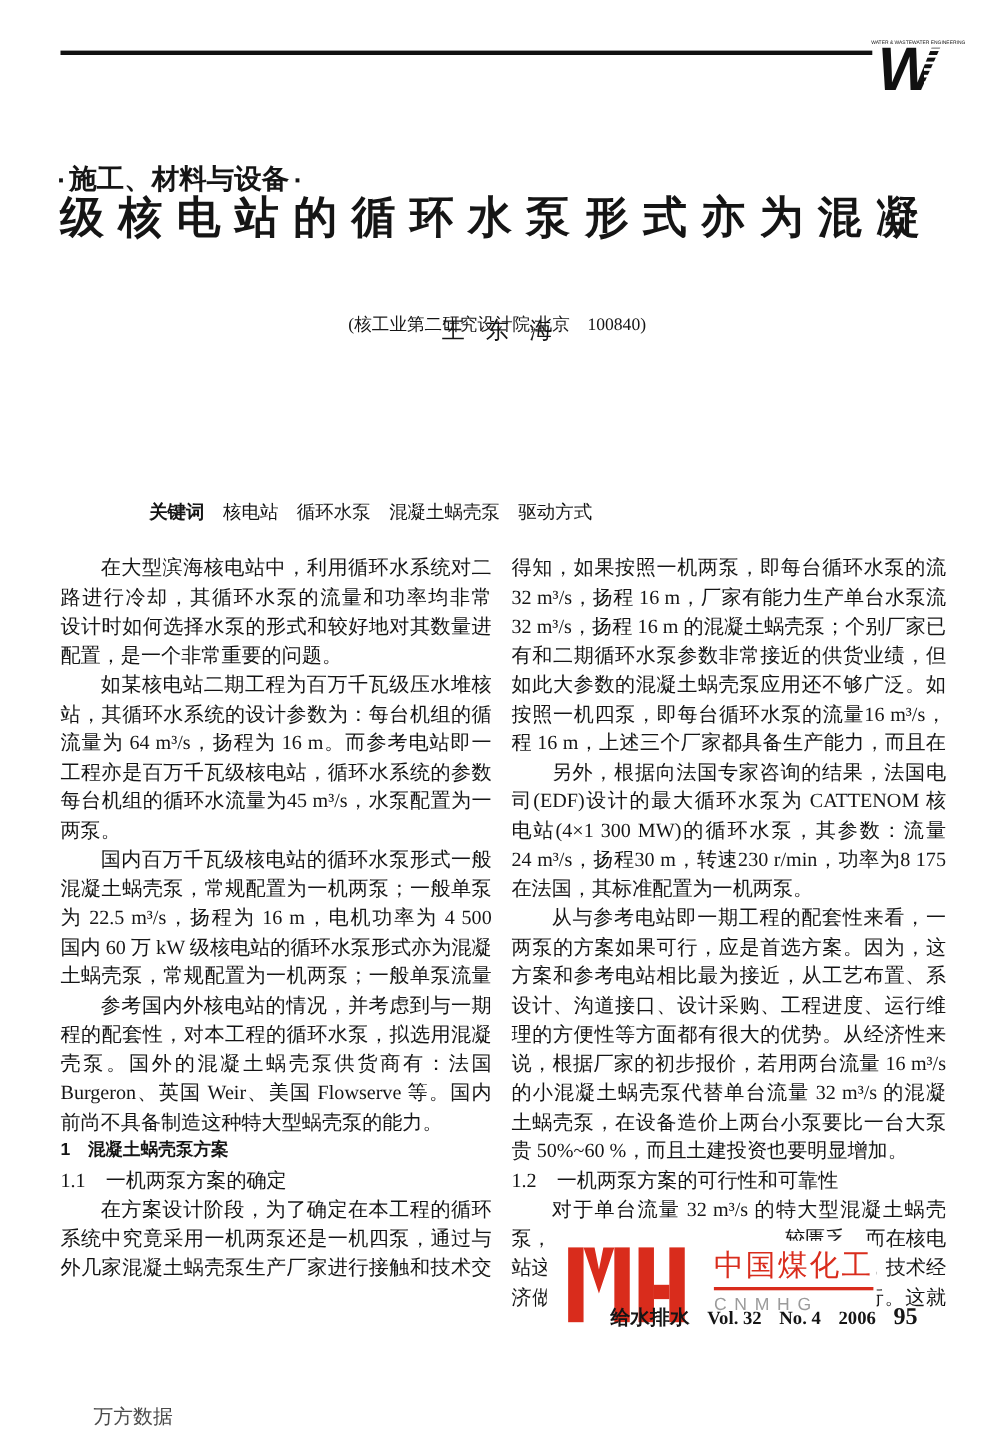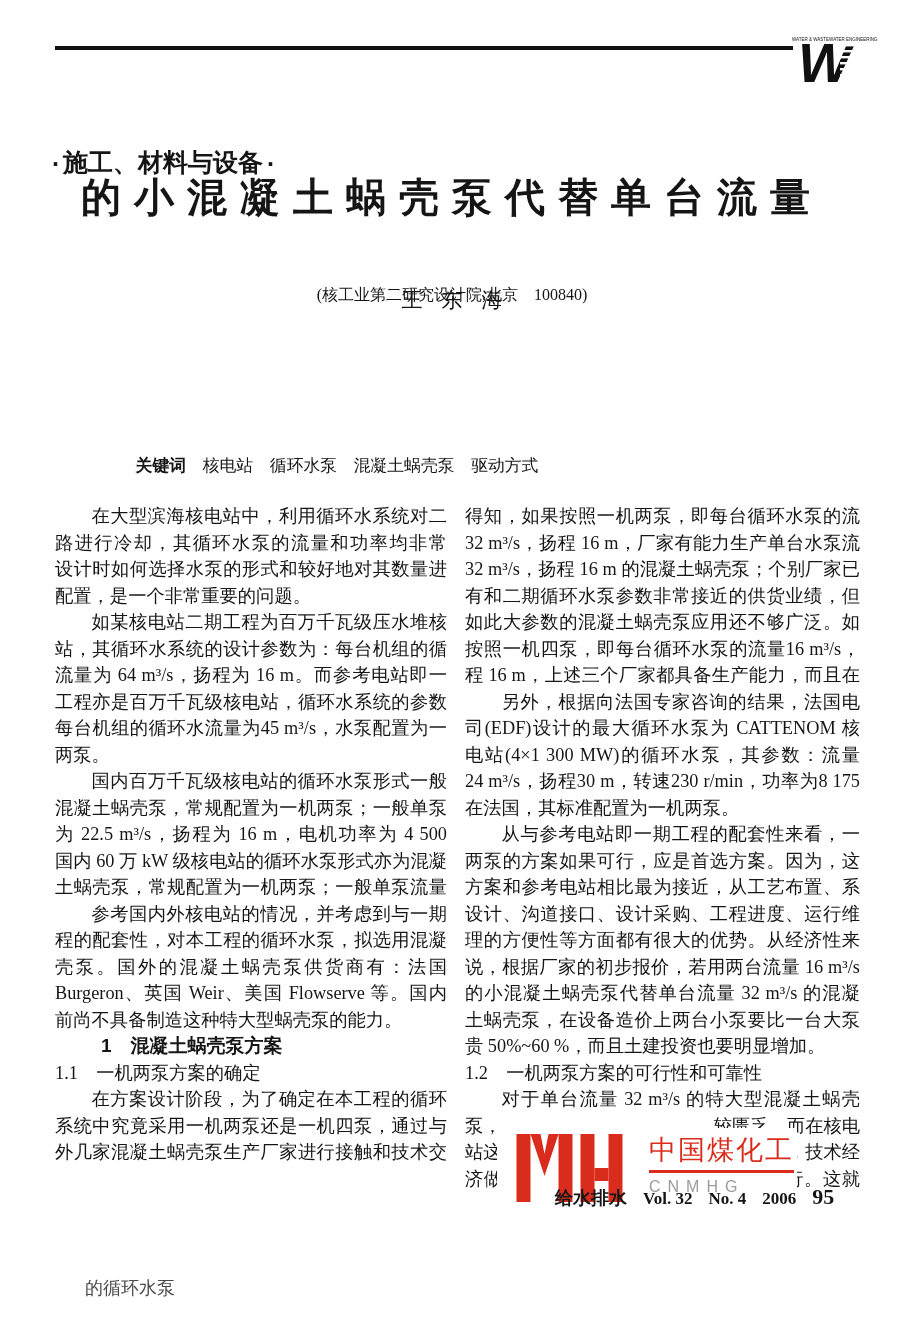--- a/index.html
+++ b/index.html
@@ -29,21 +29,21 @@
     font-size:16.8px;line-height:27.3px;text-align:justify;text-indent:2em;}
   .abstract .lbl,.keywords .lbl{font-weight:bold;font-family:"Liberation Sans",sans-serif;}
   .keywords{position:absolute;left:102px;top:452px;width:757px;font-size:16.8px;line-height:27px;text-indent:2em;}
   
   .columns{position:absolute;left:55px;top:503px;width:805px;display:flex;}
   .col{width:392px;}
   .col.right{width:395px;margin-left:18px;}
   .line{height:26.5px;line-height:26.5px;font-size:18.3px;
     text-align:justify;text-align-last:justify;text-justify:inter-character;overflow:hidden;}
   .line.t-l{text-align-last:left;}
-  .line.t-h{font-family:"Liberation Sans",sans-serif;font-weight:bold;font-size:19px;text-align-last:left;margin-left:46px;}
+  .line.t-h{font-family:"Liberation Sans",sans-serif;font-weight:bold;font-size:16px;text-align-last:left;}
   .line.t-s{text-align-last:left;}
   .line.ind{text-indent:2em;}
   .line.t-g{display:flex;justify-content:space-between;text-align-last:left;}
   
   .watermark{position:absolute;left:497px;top:1128px;width:300px;height:92px;background:#fff;}
   .wm-logo{position:absolute;left:0;top:2px;}
   .wm-texts{position:absolute;left:152px;top:4px;}
   .wm-cn{font-size:27px;letter-spacing:2px;padding-bottom:2px;border-bottom:3px solid;
     font-family:"Liberation Sans",sans-serif;white-space:nowrap;}
   .wm-en{font-size:16px;letter-spacing:7px;margin-top:5px;font-family:"Liberation Sans",sans-serif;}
@@ -69,21 +69,21 @@
       <rect x="50" y="14" width="42" height="2.4"></rect>
       <rect x="50" y="20" width="42" height="2.4"></rect>
       <rect x="50" y="26" width="42" height="2.4"></rect>
       <rect x="50" y="32" width="42" height="2.4"></rect>
       <rect x="50" y="38" width="42" height="2.4"></rect>
       <rect x="50" y="44" width="42" height="2.4"></rect>
     </g>
   </svg>
 
   <div class="section-label">·施工、材料与设备·</div>
-  <div class="paper-title">的小混凝土蜗壳泵代替单台流量</div>
+  <div class="paper-title">级核电站的循环水泵形式亦为混凝</div>
   <div class="author">王东海</div>
   <div class="affiliation">(核工业第二研究设计院,北京　100840)</div>
 
   <div class="keywords"><span class="lbl">关键词</span>　<span>核电站　循环水泵　混凝土蜗壳泵　驱动方式</span></div>
 
   <div class="columns">
     <div class="col left" id="col-left">
         <div class="line ind">在大型滨海核电站中，利用循环水系统对二回</div>
         <div class="line">路进行冷却，其循环水泵的流量和功率均非常大，在</div>
         <div class="line">设计时如何选择水泵的形式和较好地对其数量进行</div>
@@ -163,15 +163,15 @@
     </div>
   </div>
 
   <div class="footer">
     <span class="f-journal">给水排水</span>
     <span>Vol. 32</span>
     <span>No. 4</span>
     <span>2006</span>
     <span class="f-page">95</span>
   </div>
-  <div class="wanfang">的循环水泵</div>
+  <div class="wanfang">万方数据</div>
 
 </div>
 
 </body></html>

